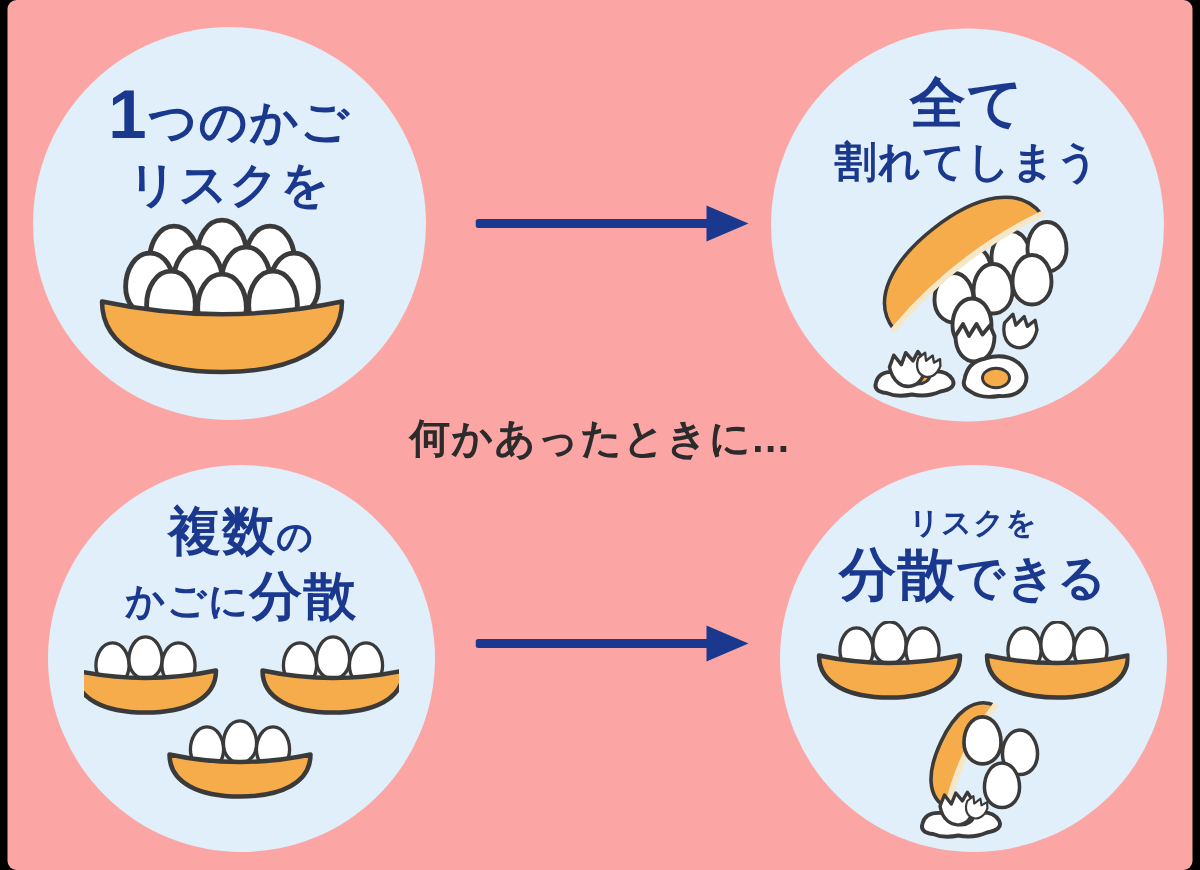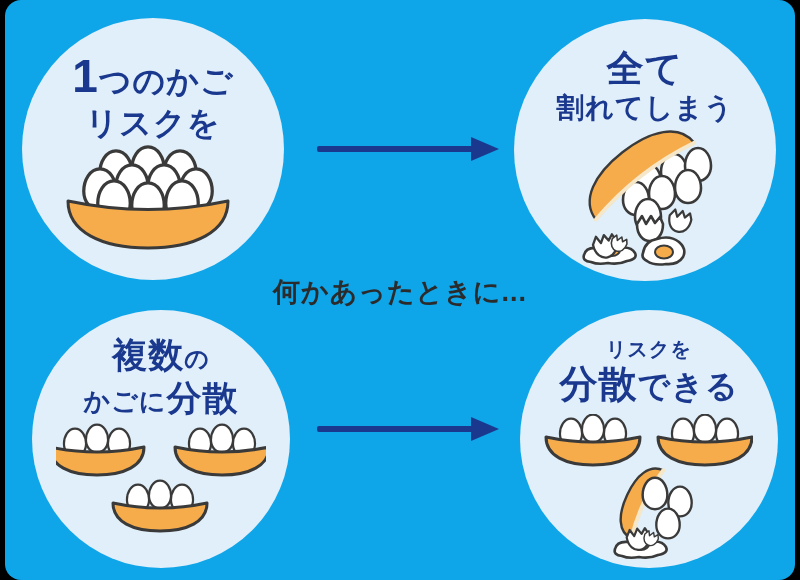--- a/index.html
+++ b/index.html
@@ -3,21 +3,21 @@
 <meta charset="utf-8">
 <style>
   html,body{margin:0;padding:0;}
   body{
     width:800px;height:580px;position:relative;overflow:hidden;
     background:#000;
     font-family:"Liberation Sans","DejaVu Sans",sans-serif;
   }
   .frame{
     position:absolute;left:5px;right:5px;top:0;bottom:0;
-    background:#0ea5e9;border-radius:16px;
+    background:#fca5a5;border-radius:6px;
   }
   .circle{
     position:absolute;border-radius:50%;
     background:#e0eff9;
     text-align:center;
   }
   .c-tl{left:17px;top:18px;width:262px;height:262px;}
   .c-tr{left:509px;top:19px;width:262px;height:262px;}
   .c-bl{left:27px;top:310px;width:258px;height:258px;}
   .c-br{left:515px;top:310px;width:258px;height:258px;}

